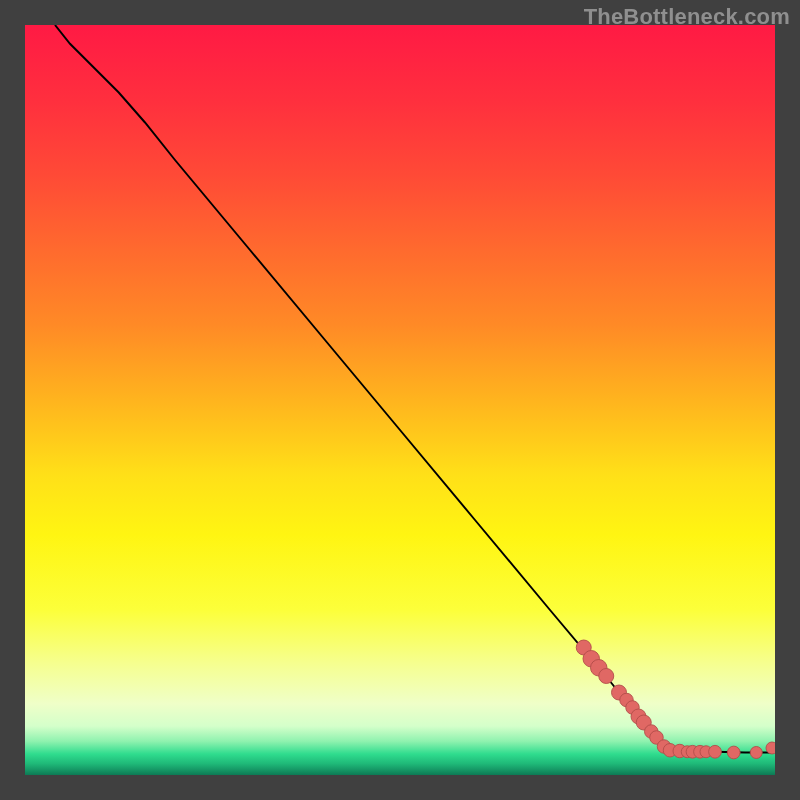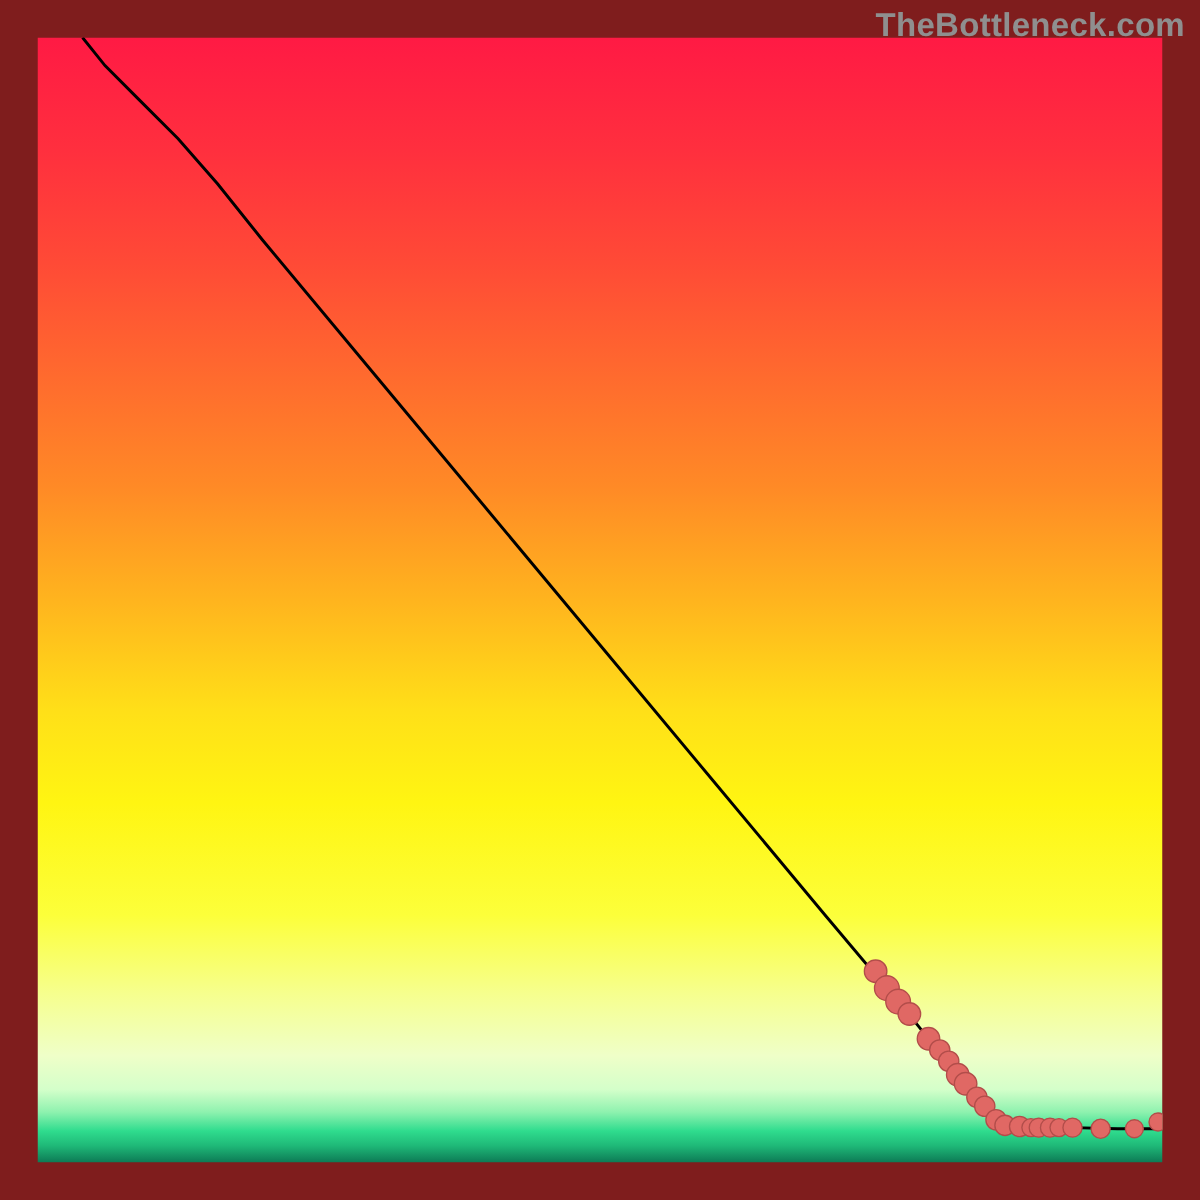--- a/index.html
+++ b/index.html
@@ -7,21 +7,21 @@
     padding: 0;
     width: 800px;
     height: 800px;
     background: #000;
     overflow: hidden;
   }
   .wrap {
     position: relative;
     width: 800px;
     height: 800px;
-    background: #7f1d1d;
+    background: #404040;
   }
   .watermark {
     position: absolute;
     top: 4px;
     right: 10px;
     font-family: Arial, Helvetica, sans-serif;
     font-size: 22px;
     font-weight: 600;
     color: #8f8f8f;
     letter-spacing: 0.2px;

